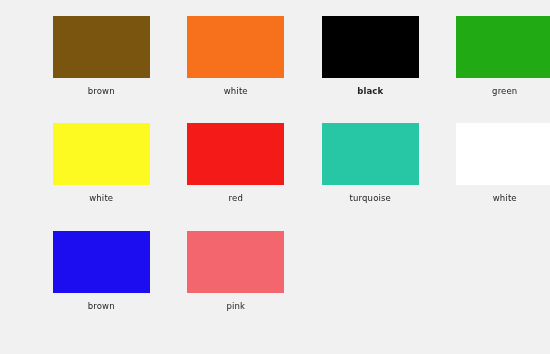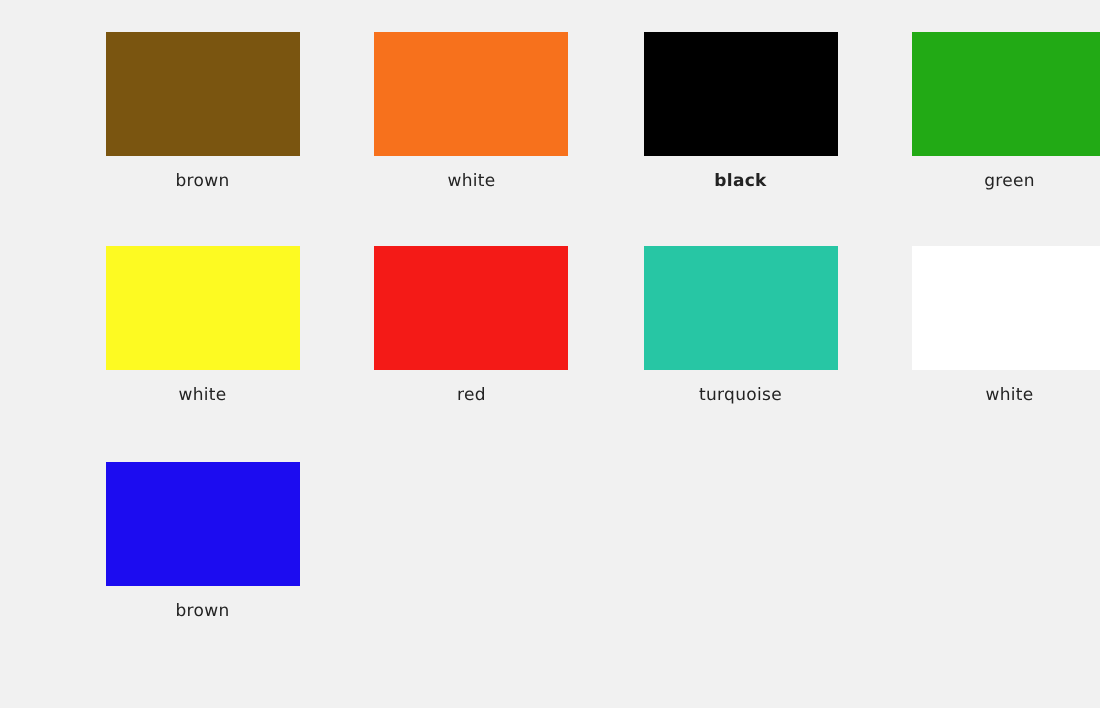--- a/index.html
+++ b/index.html
@@ -93,14 +93,18 @@
   <div class="swatch-cell">
     <span class="swatch-chip" style="background-color: rgb(255, 255, 255);"></span>
     <span class="swatch-label" style="color: rgb(35, 35, 35);">white</span>
   </div>
 
   <div class="swatch-cell">
     <span class="swatch-chip" style="background-color: rgb(28, 12, 240);"></span>
     <span class="swatch-label" style="color: rgb(35, 35, 35);">brown</span>
   </div>
 
+  <div class="swatch-cell">
+    <span class="swatch-chip" style="background-color: rgb(244, 102, 110);"></span>
+    <span class="swatch-label" style="color: rgb(35, 35, 35);">pink</span>
+  </div>
 
 </div>
 
 </body></html>

